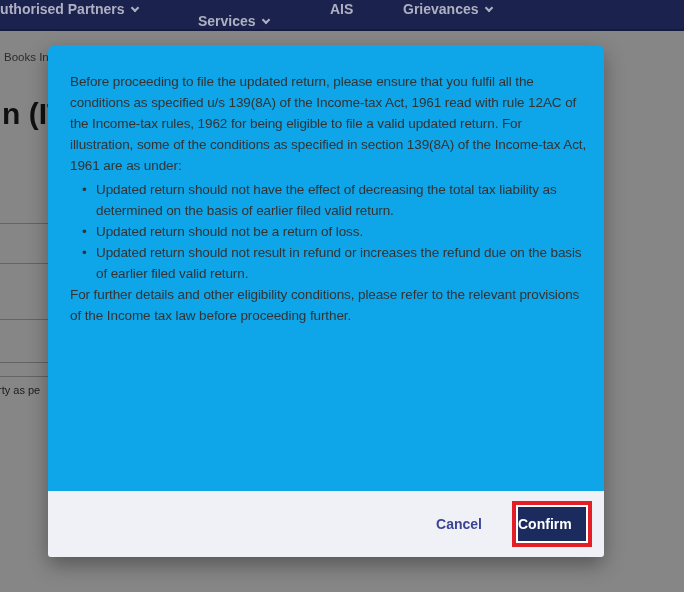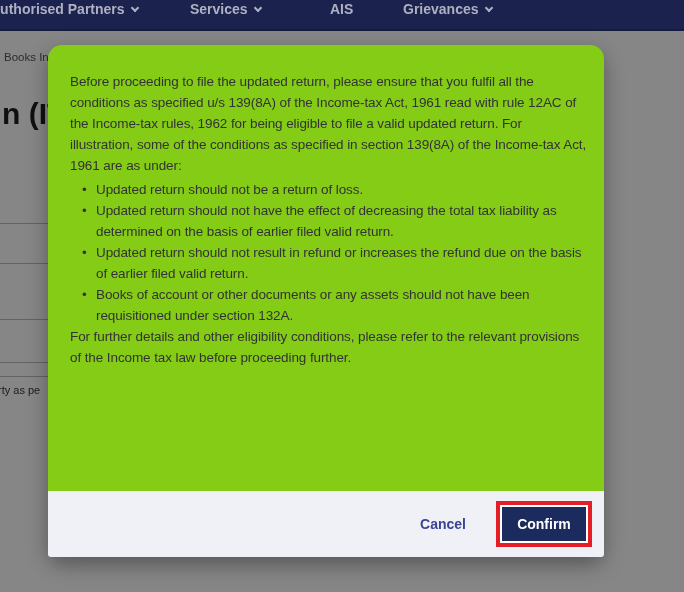--- a/index.html
+++ b/index.html
@@ -26,21 +26,21 @@
     background:var(--navbar-bg);
     border-bottom:2px solid #161b3e;
     z-index:5;overflow:hidden;
   }
   .nav-item{
     position:absolute;top:1px;
     font-size:14px;font-weight:bold;color:var(--navbar-text);
     line-height:16px;white-space:nowrap;cursor:pointer;
   }
   .nav-item:nth-child(1){left:-10px;}
-  .nav-item:nth-child(2){left:190px;}
+  .nav-item:nth-child(2){left:198px;margin-top:12px;}
   .nav-item:nth-child(3){left:330px;}
   .nav-item:nth-child(4){left:403px;}
   .nav-item:nth-child(5){left:587px;margin-top:25px;}
   .chev{
     display:inline-block;width:6px;height:6px;
     border-right:2px solid currentColor;border-bottom:2px solid currentColor;
     transform:rotate(45deg);margin-left:7px;margin-bottom:3px;
   }
 
   
@@ -56,21 +56,21 @@
   .divider.d5{top:345px;}
 
   .overlay{
     position:absolute;top:31px;left:0;width:684px;height:561px;
     background:rgba(0,0,0,0.475);z-index:6;
   }
 
   
   .modal{
     position:absolute;top:45px;left:48px;width:556px;height:512px;
-    background:#84cc16;border-radius:14px;z-index:10;
+    background:#0ea5e9;border-radius:7px;z-index:10;
     box-shadow:0 8px 20px rgba(0,0,0,0.35);
   }
   .modal-body{
     padding:26px 16px 0 22px;
     font-size:13.5px;line-height:21px;letter-spacing:-0.1px;
     color:var(--body-text);
   }
   .modal-body p{max-width:520px;}
   ul.bullets{list-style:none;margin:3px 0 0 0;max-width:520px;}
   ul.bullets li{position:relative;padding-left:26px;}
@@ -91,21 +91,21 @@
     margin-right:30px;
   }
   .annotation-box{
     border:4px solid var(--annotation-red);
     background:#ffffff;padding:2px;line-height:0;
   }
   .btn-confirm{
     background:var(--button-bg);border:none;cursor:pointer;
     font-family:"Liberation Sans",sans-serif;
     font-size:14px;font-weight:bold;color:var(--button-text);
-    width:84px;height:34px;line-height:34px;text-align:center;
+    width:68px;height:34px;line-height:34px;text-align:left;
   }
 </style>
 </head>
 <body>
 
 <div class="page-under">
   <div class="breadcrumb-frag">Books Inco</div>
   <div class="heading-frag">n (IT</div>
   <div class="divider d1"></div>
   <div class="divider d2"></div>
@@ -121,24 +121,23 @@
     <div class="nav-item">Authorised Partners<span class="chev"></span></div>
     <div class="nav-item">Services<span class="chev"></span></div>
     <div class="nav-item">AIS</div>
     <div class="nav-item">Grievances<span class="chev"></span></div>
   </nav>
 
 <div class="modal">
   <div class="modal-body">
     <p>Before proceeding to file the updated return, please ensure that you fulfil all the conditions as specified u/s 139(8A) of the Income-tax Act, 1961 read with rule 12AC of the Income-tax rules, 1962 for being eligible to file a valid updated return. For illustration, some of the conditions as specified in section 139(8A) of the Income-tax Act, 1961 are as under:</p>
     <ul class="bullets">
+        <li>Updated return should not have the effect of decreasing the total tax liability as determined on the basis of earlier filed valid return.</li>
         <li>Updated return should not be a return of loss.</li>
-        <li>Updated return should not have the effect of decreasing the total tax liability as determined on the basis of earlier filed valid return.</li>
         <li>Updated return should not result in refund or increases the refund due on the basis of earlier filed valid return.</li>
-        <li>Books of account or other documents or any assets should not have been requisitioned under section 132A.</li>
       </ul>
     <p>For further details and other eligibility conditions, please refer to the relevant provisions of the Income tax law before proceeding further.</p>
   </div>
   <div class="modal-footer">
     <button class="btn-cancel">Cancel</button>
     <div class="annotation-box">
       <button class="btn-confirm">Confirm</button>
     </div>
   </div>
 </div>

